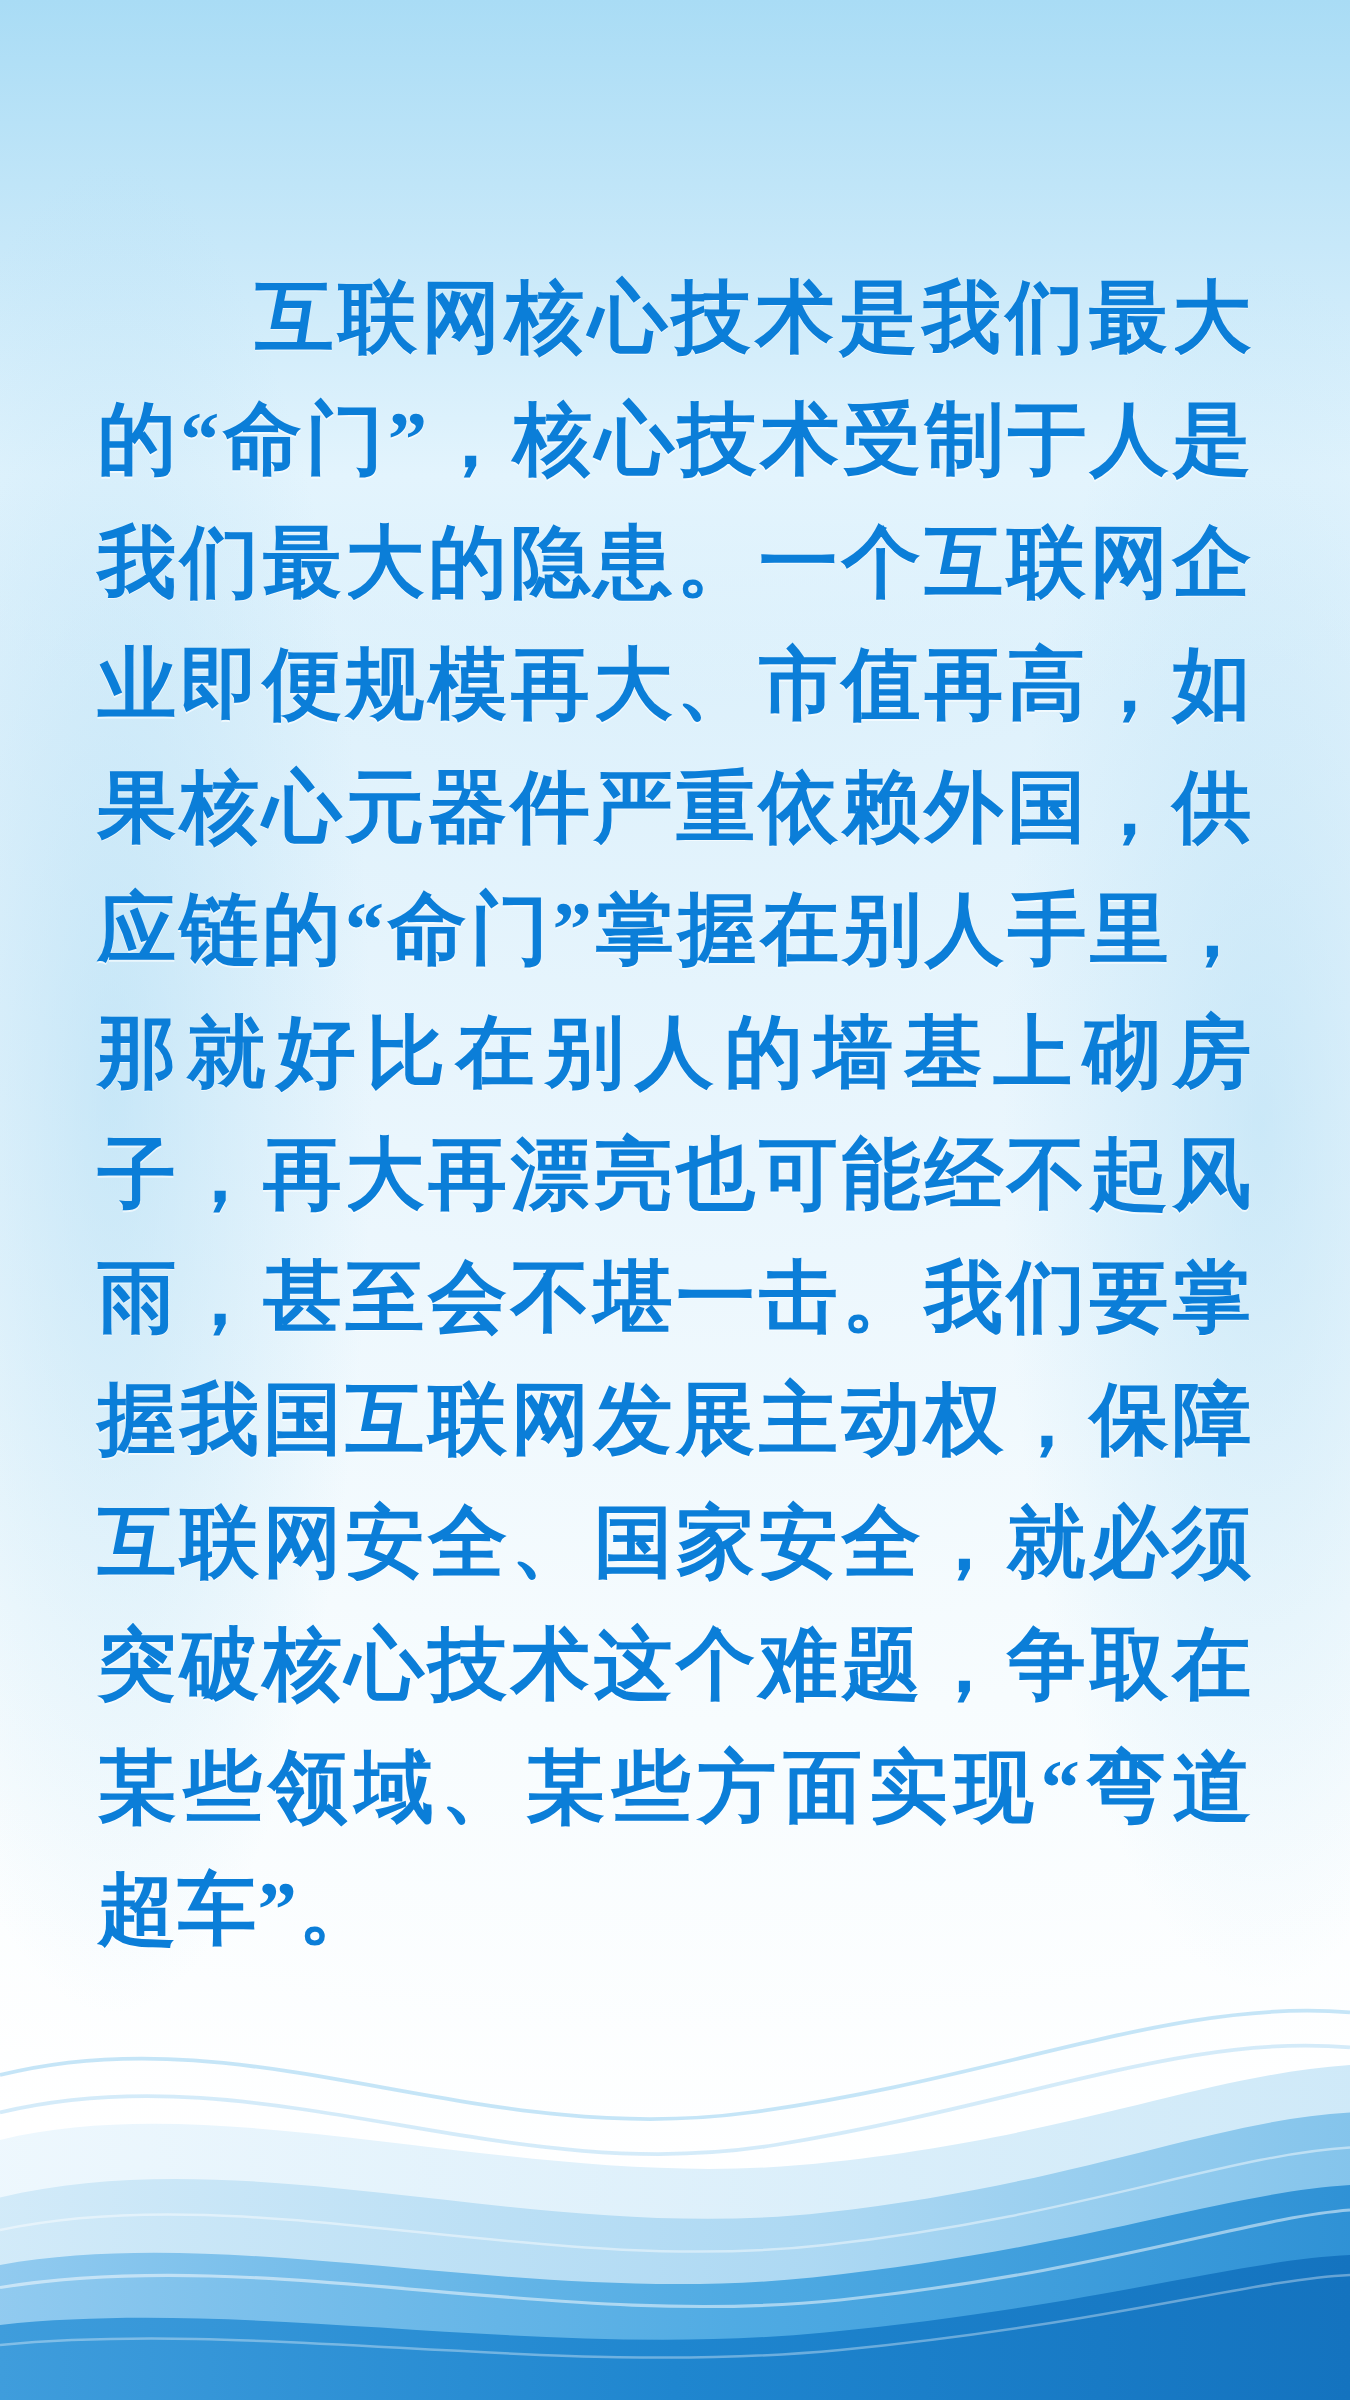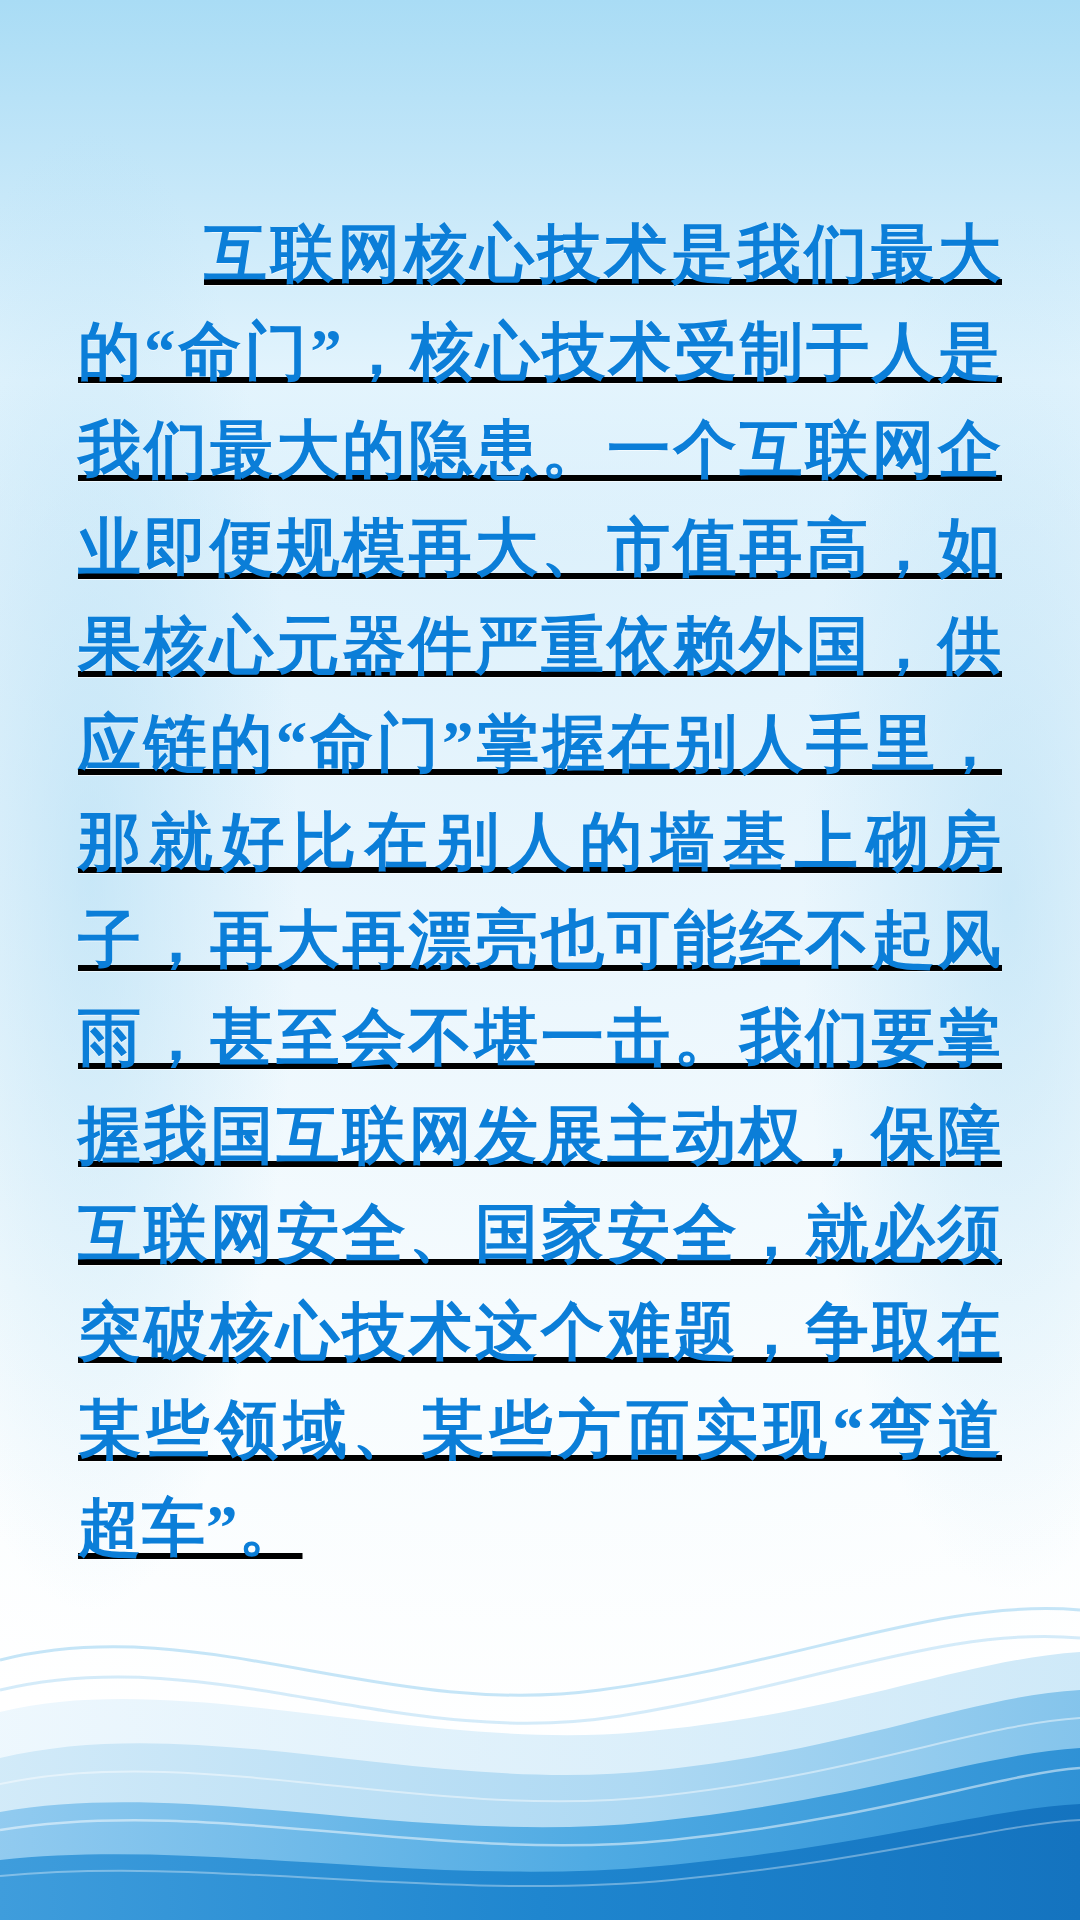--- a/index.html
+++ b/index.html
@@ -47,21 +47,20 @@
     pointer-events: none;
   }
   .waves svg { display: block; width: 1080px; height: 560px; }
 
   
   .quote-block {
     position: absolute;
     left: 78px;
     top: 205px;
     width: 924px;
-    text-decoration: underline;
   }
   .quote-text {
     color: #0b7ed8;
     font-size: 63px;
     line-height: 98px;
     letter-spacing: 1px;
     text-indent: 126px;
     font-weight: 700;
     font-family: "Liberation Serif", "DejaVu Serif", serif;
     text-align: justify;

